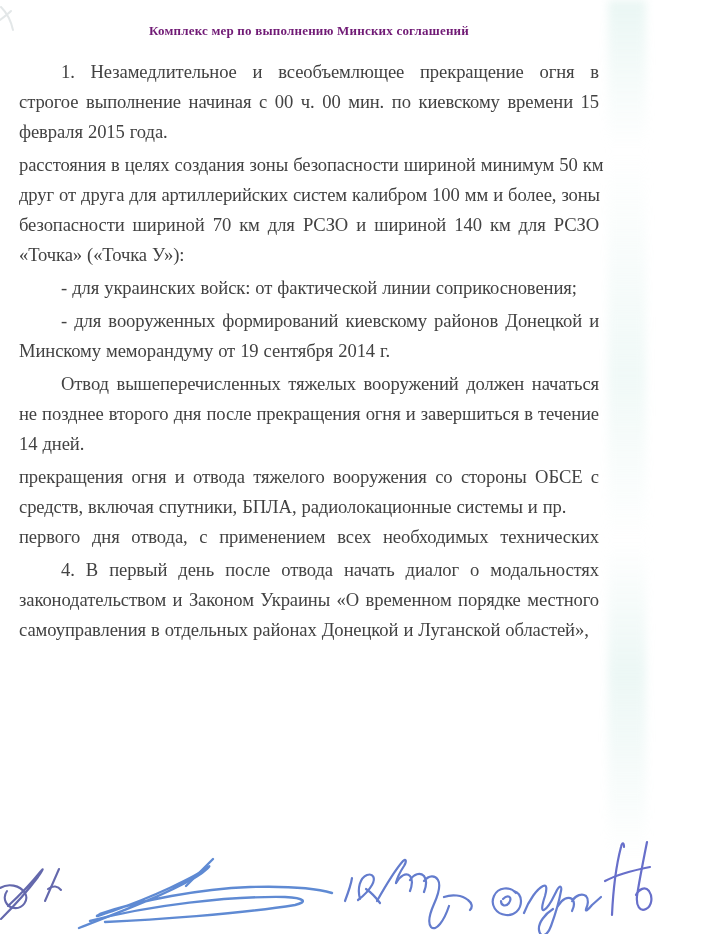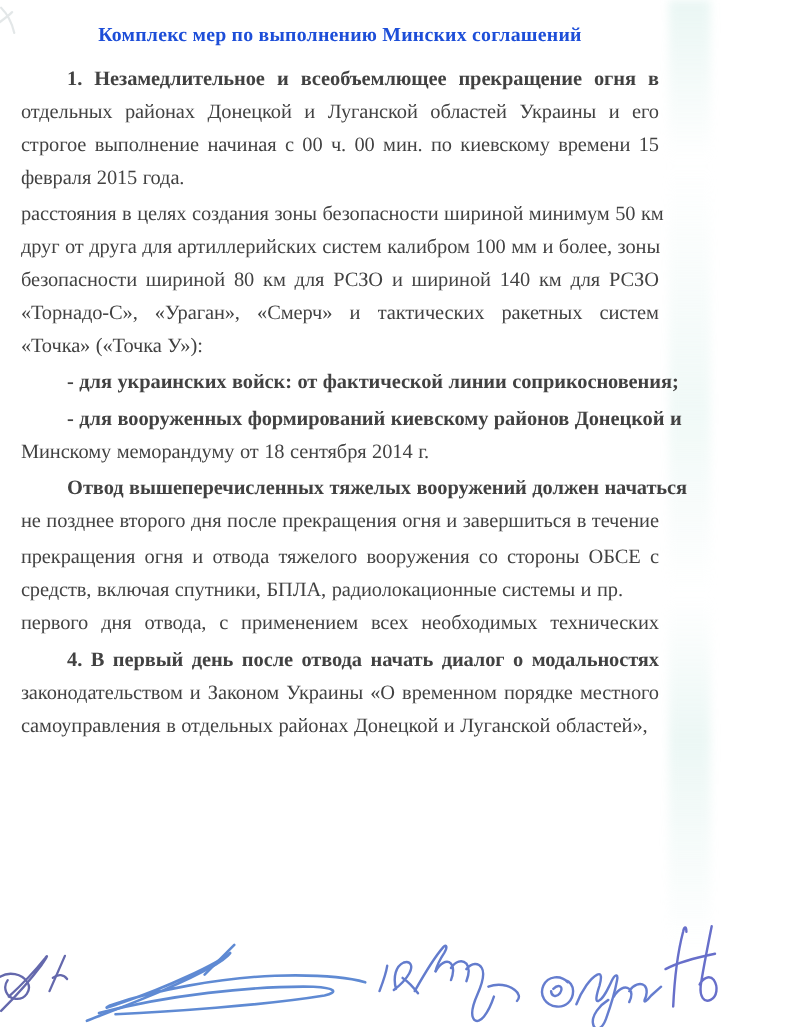--- a/index.html
+++ b/index.html
@@ -30,80 +30,79 @@
     position: absolute;
     left: 19px;
     top: 16px;
     width: 580px;
     color: #424242;
     font-size: 18.6px;
   }
   .doc-title {
     text-align: center;
     font-weight: bold;
-    font-size: 18px;
-    color: #1d4ed8;
+    font-size: 13px;
+    color: #701a75;
     line-height: 30px;
     height: 30px;
     margin-bottom: 11px;
     letter-spacing: 0.2px;
   }
   .para { margin: 0 0 3px 0; }
   .line {
     height: 30px;
     line-height: 30px;
     letter-spacing: -0.1px;
     word-spacing: 0.5px;
     text-align: justify;
     text-align-last: justify;
     white-space: nowrap;
     overflow: visible;
   }
-  .line.first { padding-left: 42px; font-weight: bold; }
+  .line.first { padding-left: 42px; }
   .line.last  { text-align-last: left; }
   .sig-layer {
     position: absolute;
     top: 0; left: 0;
     pointer-events: none;
   }
   .sig-layer path, .sig-layer ellipse { fill: none; }
 </style>
 </head>
 <body>
 
 <div class="page">
 
   <div class="scan-band"></div>
 
   <div class="content">
     <div class="doc-title">Комплекс мер по выполнению Минских соглашений</div>
     <div>
         <div class="para">
           <div class="line first">1. Незамедлительное и всеобъемлющее прекращение огня в</div>
-          <div class="line">отдельных районах Донецкой и Луганской областей Украины и его</div>
           <div class="line">строгое выполнение начиная с 00 ч. 00 мин. по киевскому времени 15</div>
           <div class="line last">февраля 2015 года.</div>
         </div>
         <div class="para">
           <div class="line">расстояния в целях создания зоны безопасности шириной минимум 50 км</div>
           <div class="line">друг от друга для артиллерийских систем калибром 100 мм и более, зоны</div>
-          <div class="line">безопасности шириной 80 км для РСЗО и шириной 140 км для РСЗО</div>
-          <div class="line">«Торнадо-С», «Ураган», «Смерч» и тактических ракетных систем</div>
+          <div class="line">безопасности шириной 70 км для РСЗО и шириной 140 км для РСЗО</div>
           <div class="line last">«Точка» («Точка У»):</div>
         </div>
         <div class="para">
           <div class="line first last">- для украинских войск: от фактической линии соприкосновения;</div>
         </div>
         <div class="para">
           <div class="line first">- для вооруженных формирований киевскому районов Донецкой и</div>
-          <div class="line last">Минскому меморандуму от 18 сентября 2014 г.</div>
+          <div class="line last">Минскому меморандуму от 19 сентября 2014 г.</div>
         </div>
         <div class="para">
           <div class="line first">Отвод вышеперечисленных тяжелых вооружений должен начаться</div>
           <div class="line">не позднее второго дня после прекращения огня и завершиться в течение</div>
+          <div class="line last">14 дней.</div>
         </div>
         <div class="para">
           <div class="line">прекращения огня и отвода тяжелого вооружения со стороны ОБСЕ с</div>
           <div class="line last">средств, включая спутники, БПЛА, радиолокационные системы и пр.</div>
           <div class="line">первого дня отвода, с применением всех необходимых технических</div>
         </div>
         <div class="para">
           <div class="line first">4. В первый день после отвода начать диалог о модальностях</div>
           <div class="line">законодательством и Законом Украины «О временном порядке местного</div>
           <div class="line last">самоуправления в отдельных районах Донецкой и Луганской областей»,</div>

